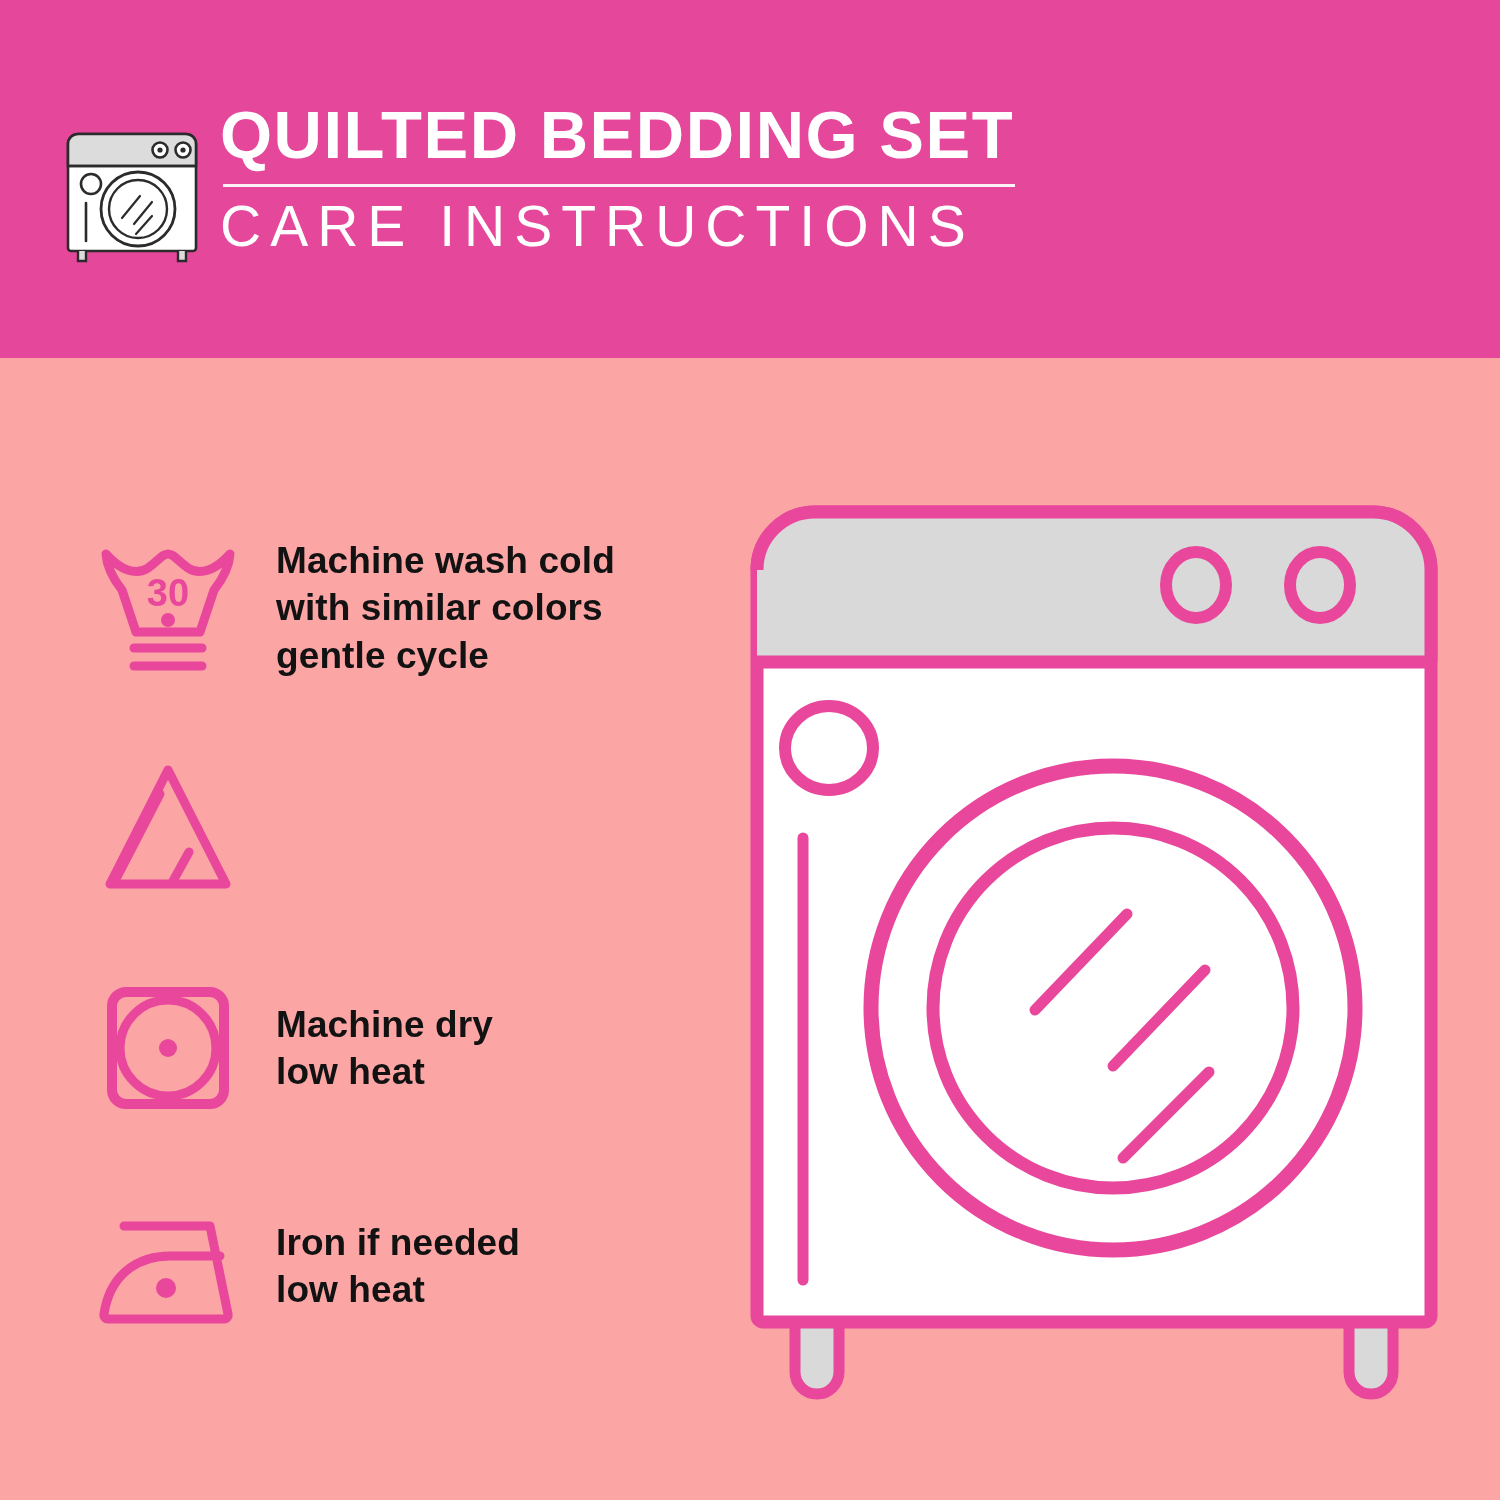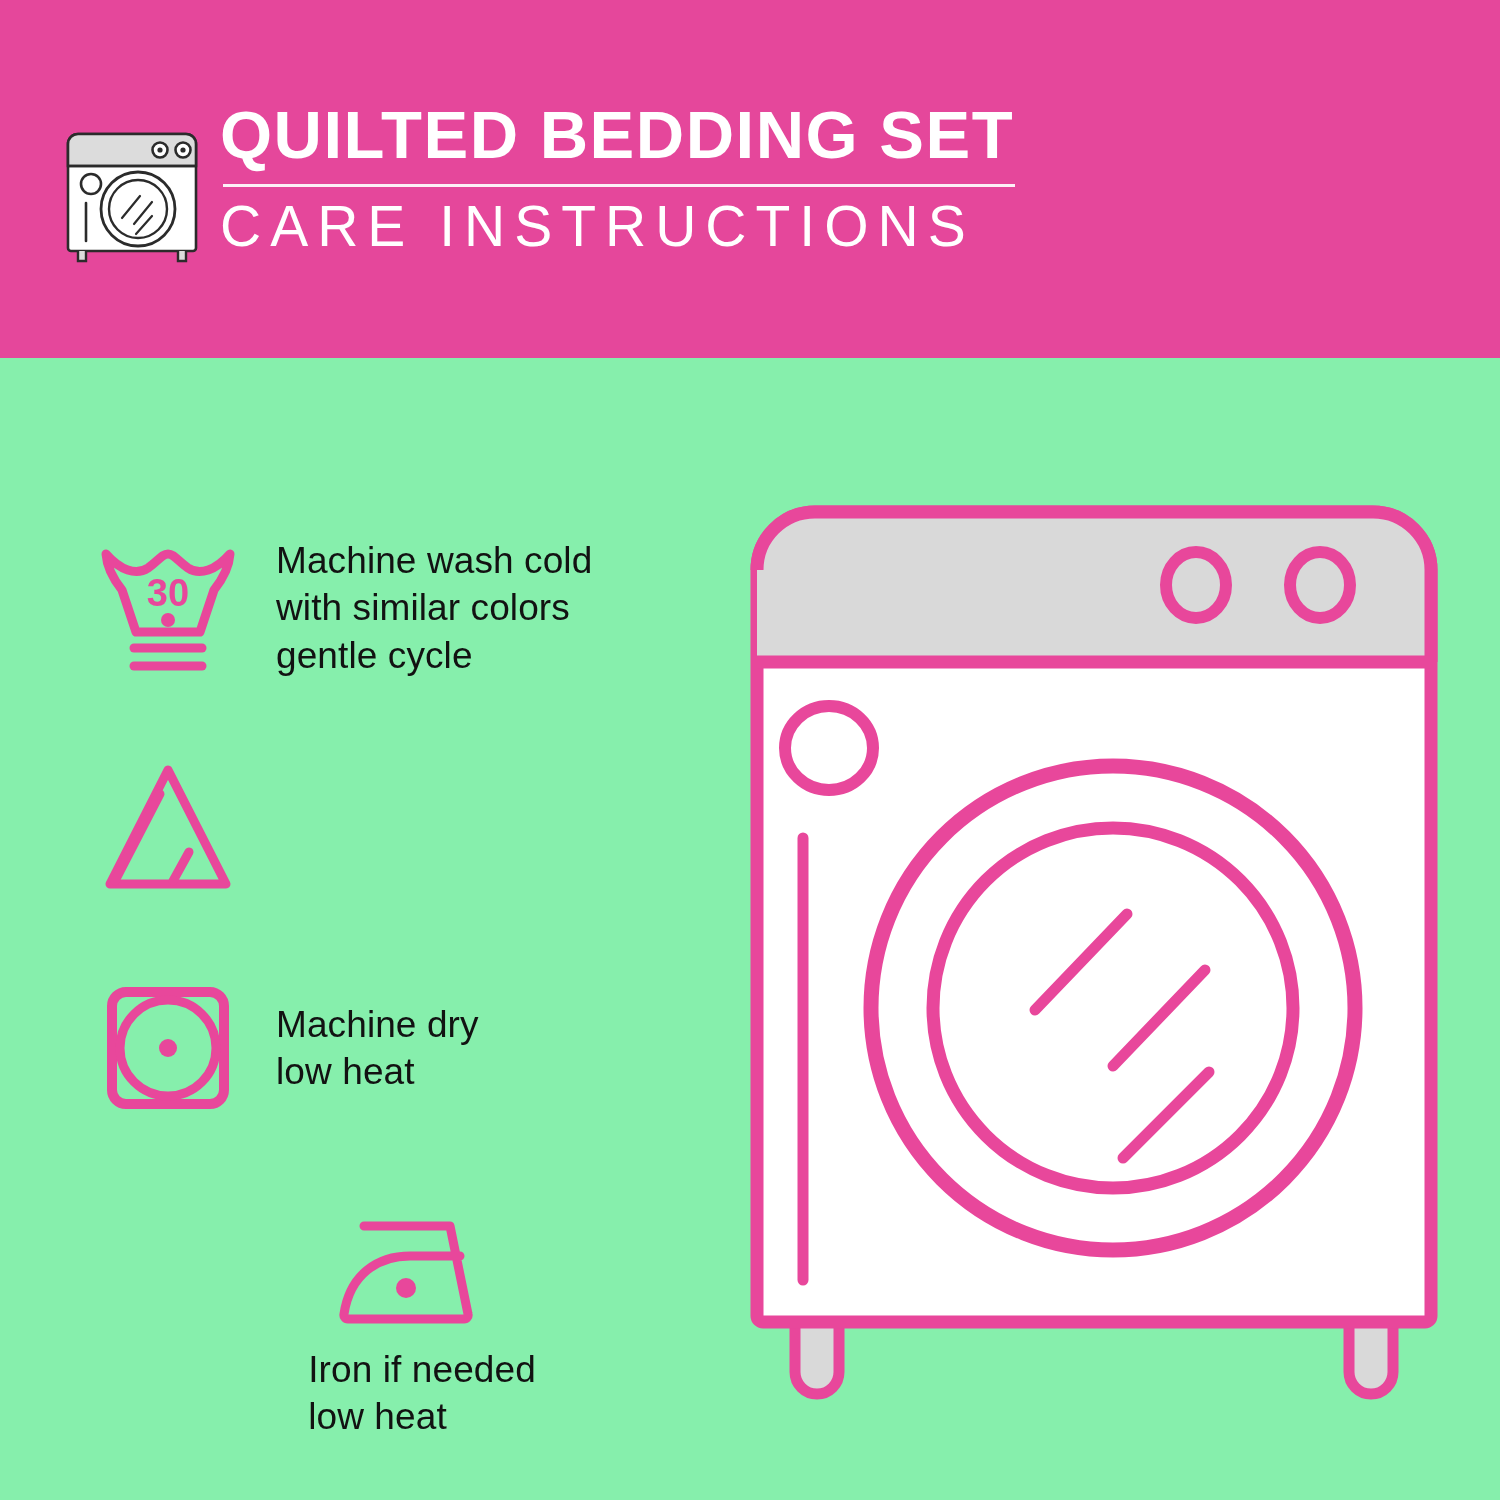--- a/index.html
+++ b/index.html
@@ -3,21 +3,21 @@
 <meta charset="utf-8">
 <title>Quilted Bedding Set — Care Instructions</title>
 <style>
   * { box-sizing: border-box; margin: 0; padding: 0; }
   html, body {
     width: 1500px; height: 1500px;
     background: #ffffff;
     font-family: "Liberation Sans", sans-serif;
     overflow: hidden;
   }
-  .page { position: relative; width: 1500px; height: 1500px; background: #86efac; }
+  .page { position: relative; width: 1500px; height: 1500px; background: #fca5a5; }
 
   
   .header {
     position: absolute; left: 0; top: 0;
     width: 1500px; height: 358px;
     background: #e5479b;
   }
   .header-inner {
     position: absolute; left: 62px; top: 100px;
     display: flex; align-items: flex-start;
@@ -51,29 +51,29 @@
   
   .symbols { position: absolute; left: 16px; top: 358px; width: 740px; height: 1142px; }
   .symbol-row {
     position: absolute; left: 72px;
     display: flex; align-items: center;
     width: 640px;
   }
   .symbol-row.r1 { top: 170px; }
   .symbol-row.r2 { top: 390px; }
   .symbol-row.r3 { top: 610px; }
-  .symbol-row.r4 { top: 828px; flex-direction: column; }
+  .symbol-row.r4 { top: 828px; }
 
   .symbol-icon { width: 160px; height: 160px; flex: none; }
   .symbol-label {
     margin-left: 28px;
     color: #121212;
     font-size: 37px;
     line-height: 1.28;
-    font-weight: 400;
+    font-weight: 700;
     white-space: pre-line;
     letter-spacing: .1px;
   }
 
   
   .machine-wrap {
     position: absolute;
     left: 735px; top: 490px;
     width: 720px; height: 950px;
   }

